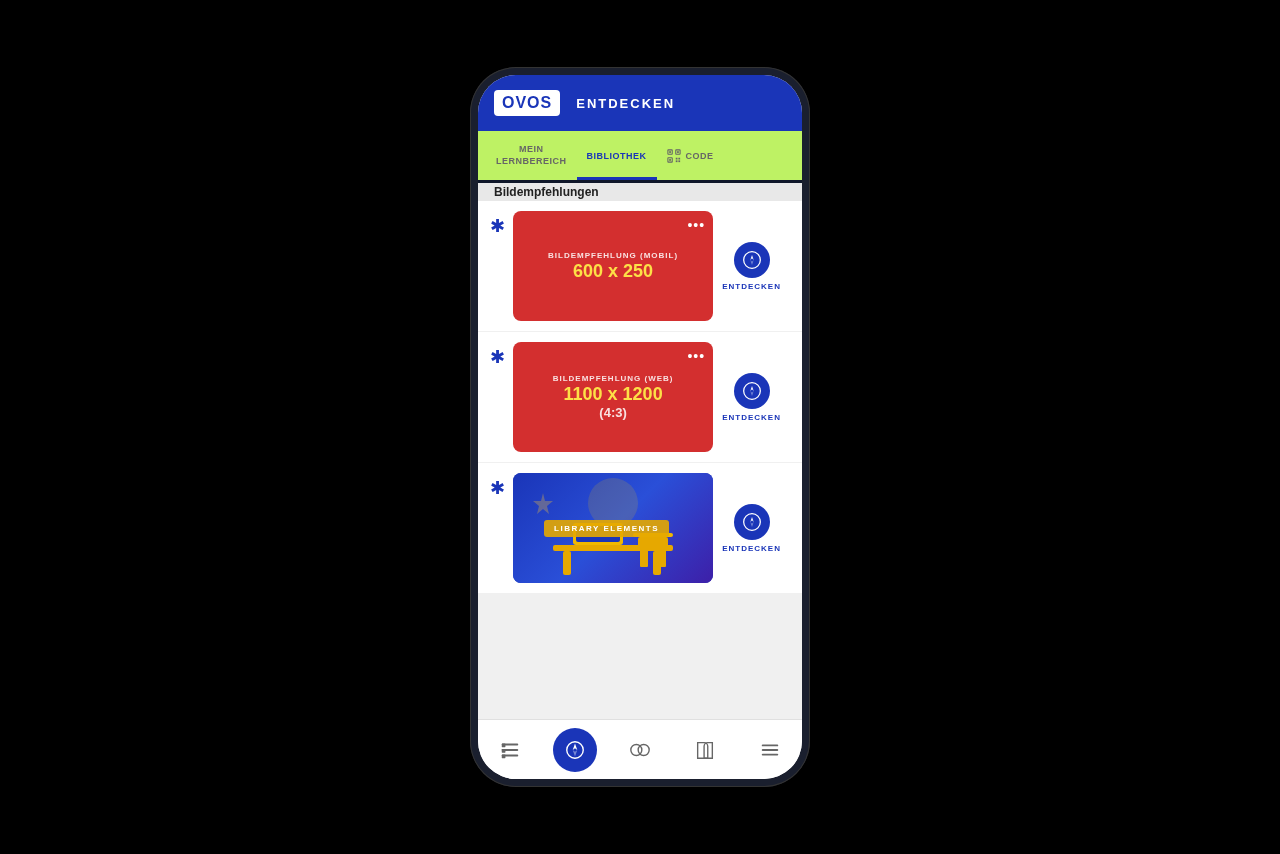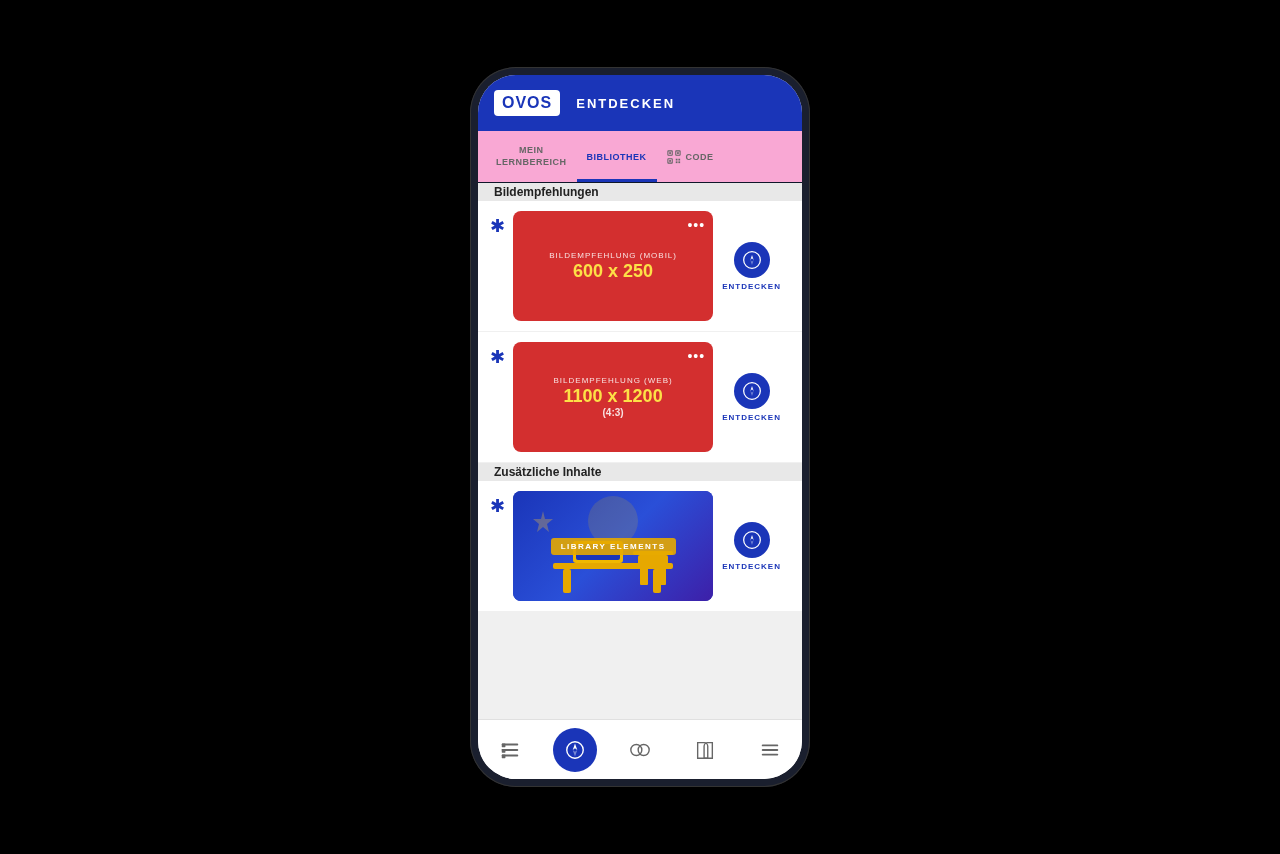--- a/index.html
+++ b/index.html
@@ -49,27 +49,27 @@
     }
     .header-title {
       color: #fff;
       font-weight: 700;
       font-size: 13px;
       letter-spacing: 2px;
       margin-left: 16px;
     }
     
     .tabs {
-      background: #f9a8d4;
+      background: #bef264;
       display: flex;
       align-items: flex-end;
       padding: 0 8px;
       height: 52px;
       flex-shrink: 0;
-      border-bottom: 1px solid #0f172a;
+      border-bottom: 3px solid #0f172a;
     }
     .tab {
       display: flex;
       flex-direction: column;
       align-items: center;
       justify-content: center;
       padding: 0 10px;
       height: 100%;
       cursor: pointer;
       position: relative;
@@ -162,21 +162,21 @@
       position: absolute;
       top: 6px;
       right: 8px;
       color: #fff;
       font-size: 14px;
       letter-spacing: 1px;
     }
     .card-label-small {
       color: rgba(255,255,255,0.85);
       font-size: 8px;
-      font-weight: 400;
+      font-weight: 700;
       letter-spacing: 1px;
       text-transform: uppercase;
       margin-bottom: 2px;
     }
     .card-label-big {
       color: #fde047;
       font-size: 18px;
       font-weight: 900;
       text-align: center;
       line-height: 1.1;
@@ -210,21 +210,22 @@
       text-transform: uppercase;
     }
     
     .library-scene {
       width: 100%;
       height: 100%;
       position: relative;
       background: linear-gradient(135deg, #1a35b8 0%, #2a4fd8 50%, #3d1fa8 100%);
       display: flex;
       align-items: center;
-      justify-content: center;
+      justify-content: flex-start;
+      padding-left: 31px;
     }
     
     .bottom-nav {
       background: #fff;
       display: flex;
       align-items: center;
       justify-content: space-around;
       height: 60px;
       flex-shrink: 0;
       border-top: 1px solid #e0e0e0;
@@ -309,35 +310,34 @@
           <span class="entdecken-label">ENTDECKEN</span>
         </div>
       </div>
 
       <div class="card-row">
         <span class="card-star">✱</span>
         <div class="card-image red-bg">
           <span class="card-dots">•••</span>
           <div class="card-label-small">BILDEMPFEHLUNG (WEB)</div>
           <div class="card-label-big">1100 x 1200</div>
-          <div style="color:rgba(255,255,255,0.85);font-size:10px;font-weight:700;">(4:3)</div>
+          <div style="color:rgba(255,255,255,0.85);font-size:13px;font-weight:700;">(4:3)</div>
         </div>
         <div class="card-action">
           <div class="compass-circle">
             <svg viewBox="0 0 24 24" fill="none" xmlns="http://www.w3.org/2000/svg">
               <circle cx="12" cy="12" r="10" stroke="white" stroke-width="1.5"></circle>
               <polygon points="12,6 14,12 12,10 10,12" fill="white"></polygon>
               <polygon points="12,18 10,12 12,14 14,12" fill="rgba(255,255,255,0.4)"></polygon>
             </svg>
           </div>
           <span class="entdecken-label">ENTDECKEN</span>
         </div>
       </div>
 
-      <div class="section-header">Zusätzliche Inhalte</div>
 
       <div class="card-row">
         <span class="card-star">✱</span>
         <div class="card-image blue-bg">
           <span class="card-dots" style="color:#fff;">•••</span>
           <div class="library-scene">
 
             <svg viewBox="0 0 200 110" xmlns="http://www.w3.org/2000/svg" style="position:absolute;top:0;left:0;width:100%;height:100%;">
 
               <circle cx="100" cy="30" r="25" fill="rgba(255,200,0,0.15)"></circle>

